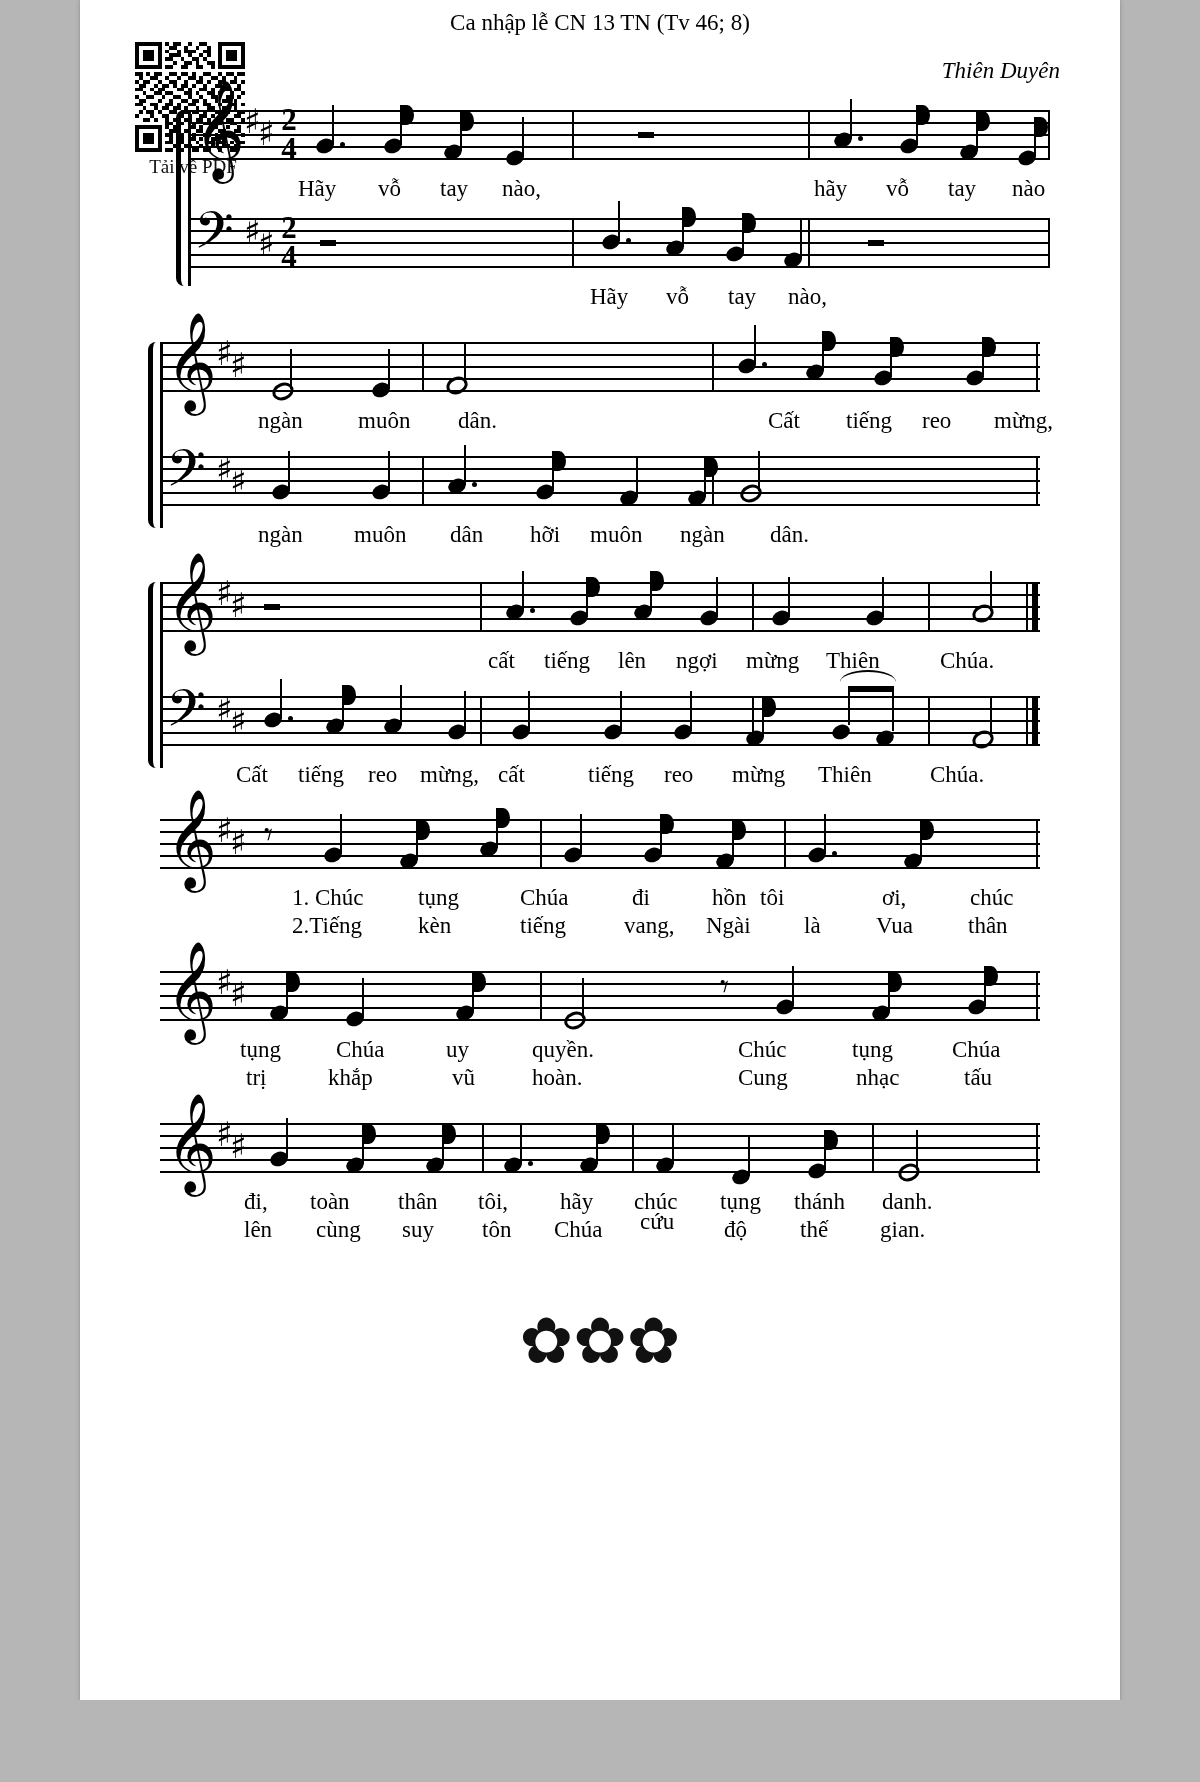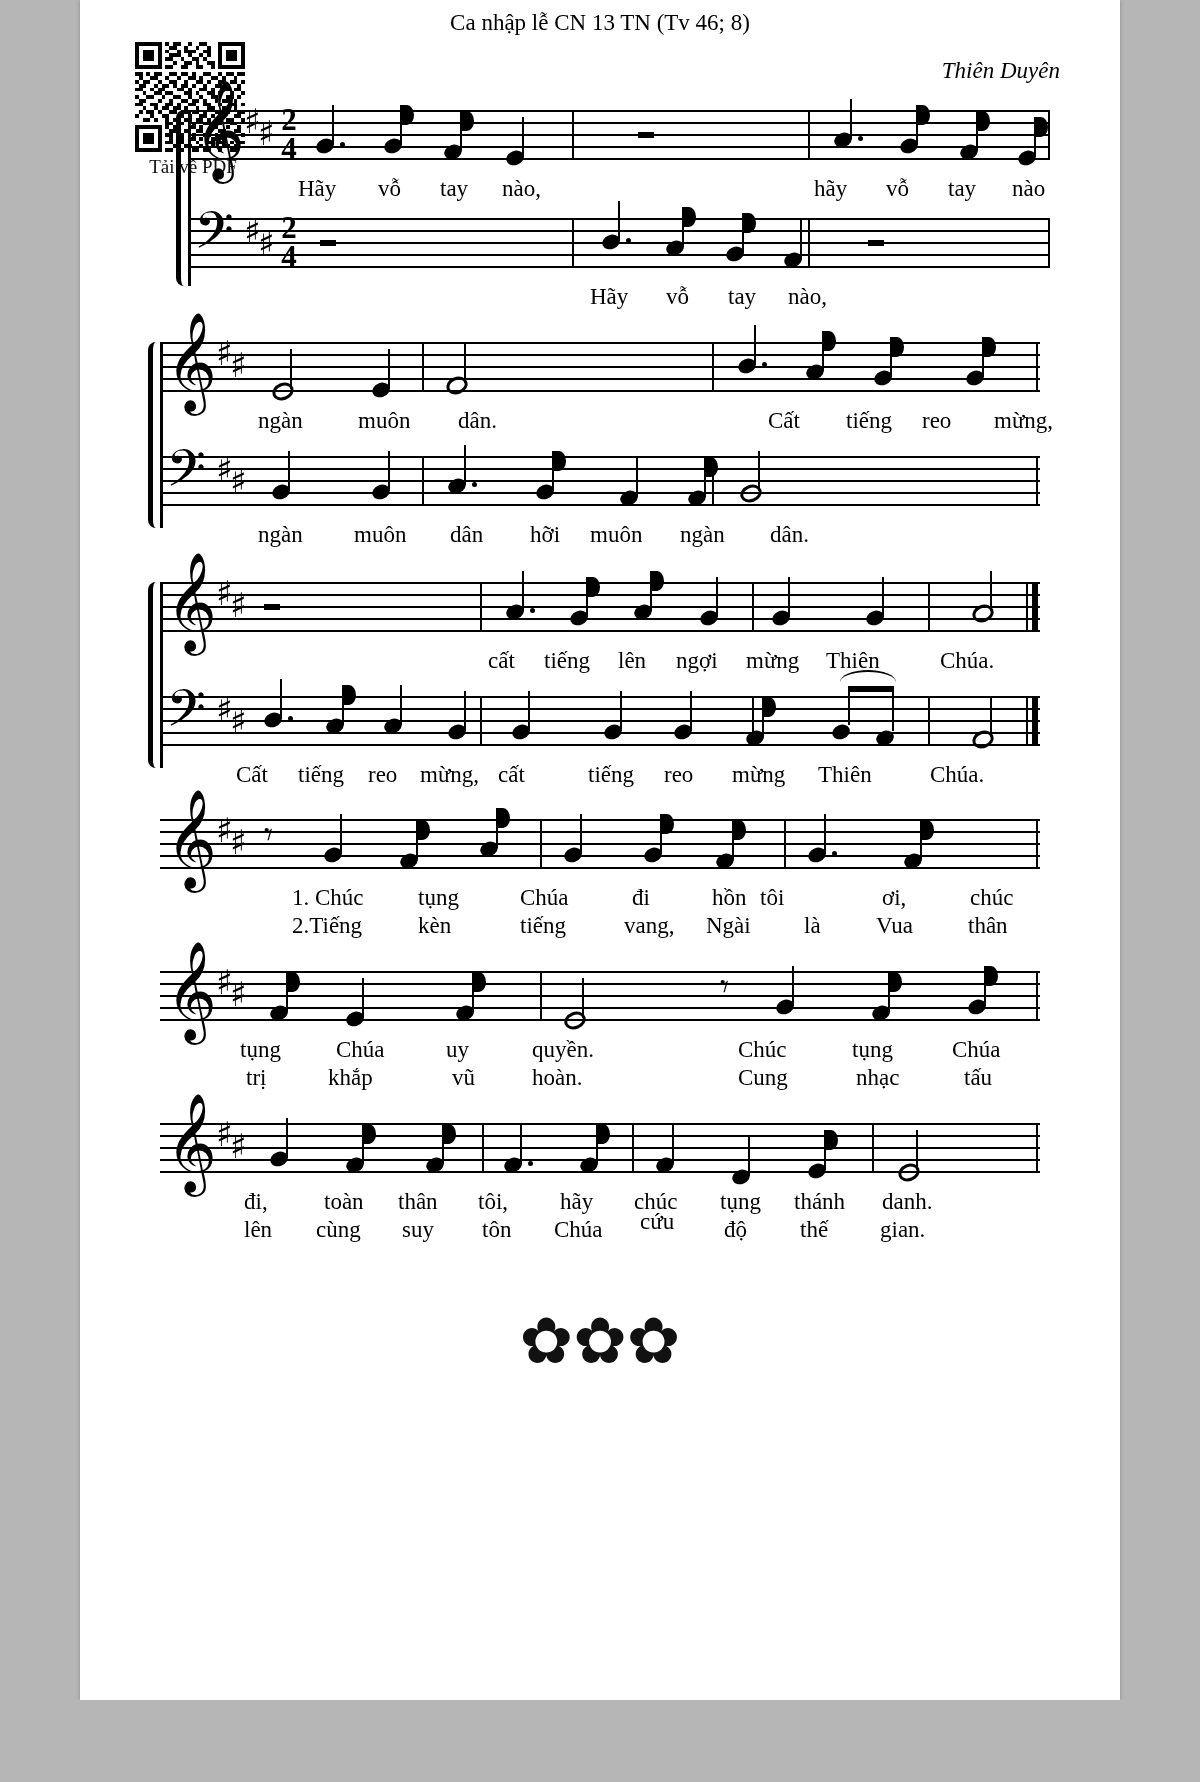--- a/index.html
+++ b/index.html
@@ -722,21 +722,21 @@
       <div class="nh" style="left:648px;top:41px;"></div>
         <div class="stem" style="left:664px;top:7px;height:40px;"></div>
         <div class="flag" style="left:664px;top:7px;"></div>
       <div class="barline" style="left:712px;top:0;height:50px;"></div>
       <div class="nh open" style="left:738px;top:41px;"></div>
         <div class="stem" style="left:756px;top:7px;height:40px;"></div>
       <div class="barline" style="left:876px;top:0;height:50px;"></div>
     </div>
     <div>
       <div class="lyric" style="left:104px;top:70px;">đi,</div>
-      <div class="lyric" style="left:184px;top:70px;">toàn</div>
+      <div class="lyric" style="left:170px;top:70px;">toàn</div>
       <div class="lyric" style="left:258px;top:70px;">thân</div>
       <div class="lyric" style="left:338px;top:70px;">tôi,</div>
       <div class="lyric" style="left:420px;top:70px;">hãy</div>
       <div class="lyric" style="left:494px;top:70px;">chúc</div>
       <div class="lyric" style="left:580px;top:70px;">tụng</div>
       <div class="lyric" style="left:654px;top:70px;">thánh</div>
       <div class="lyric" style="left:742px;top:70px;">danh.</div>
     </div>
     <div>
       <div class="lyric" style="left:104px;top:98px;">lên</div>

